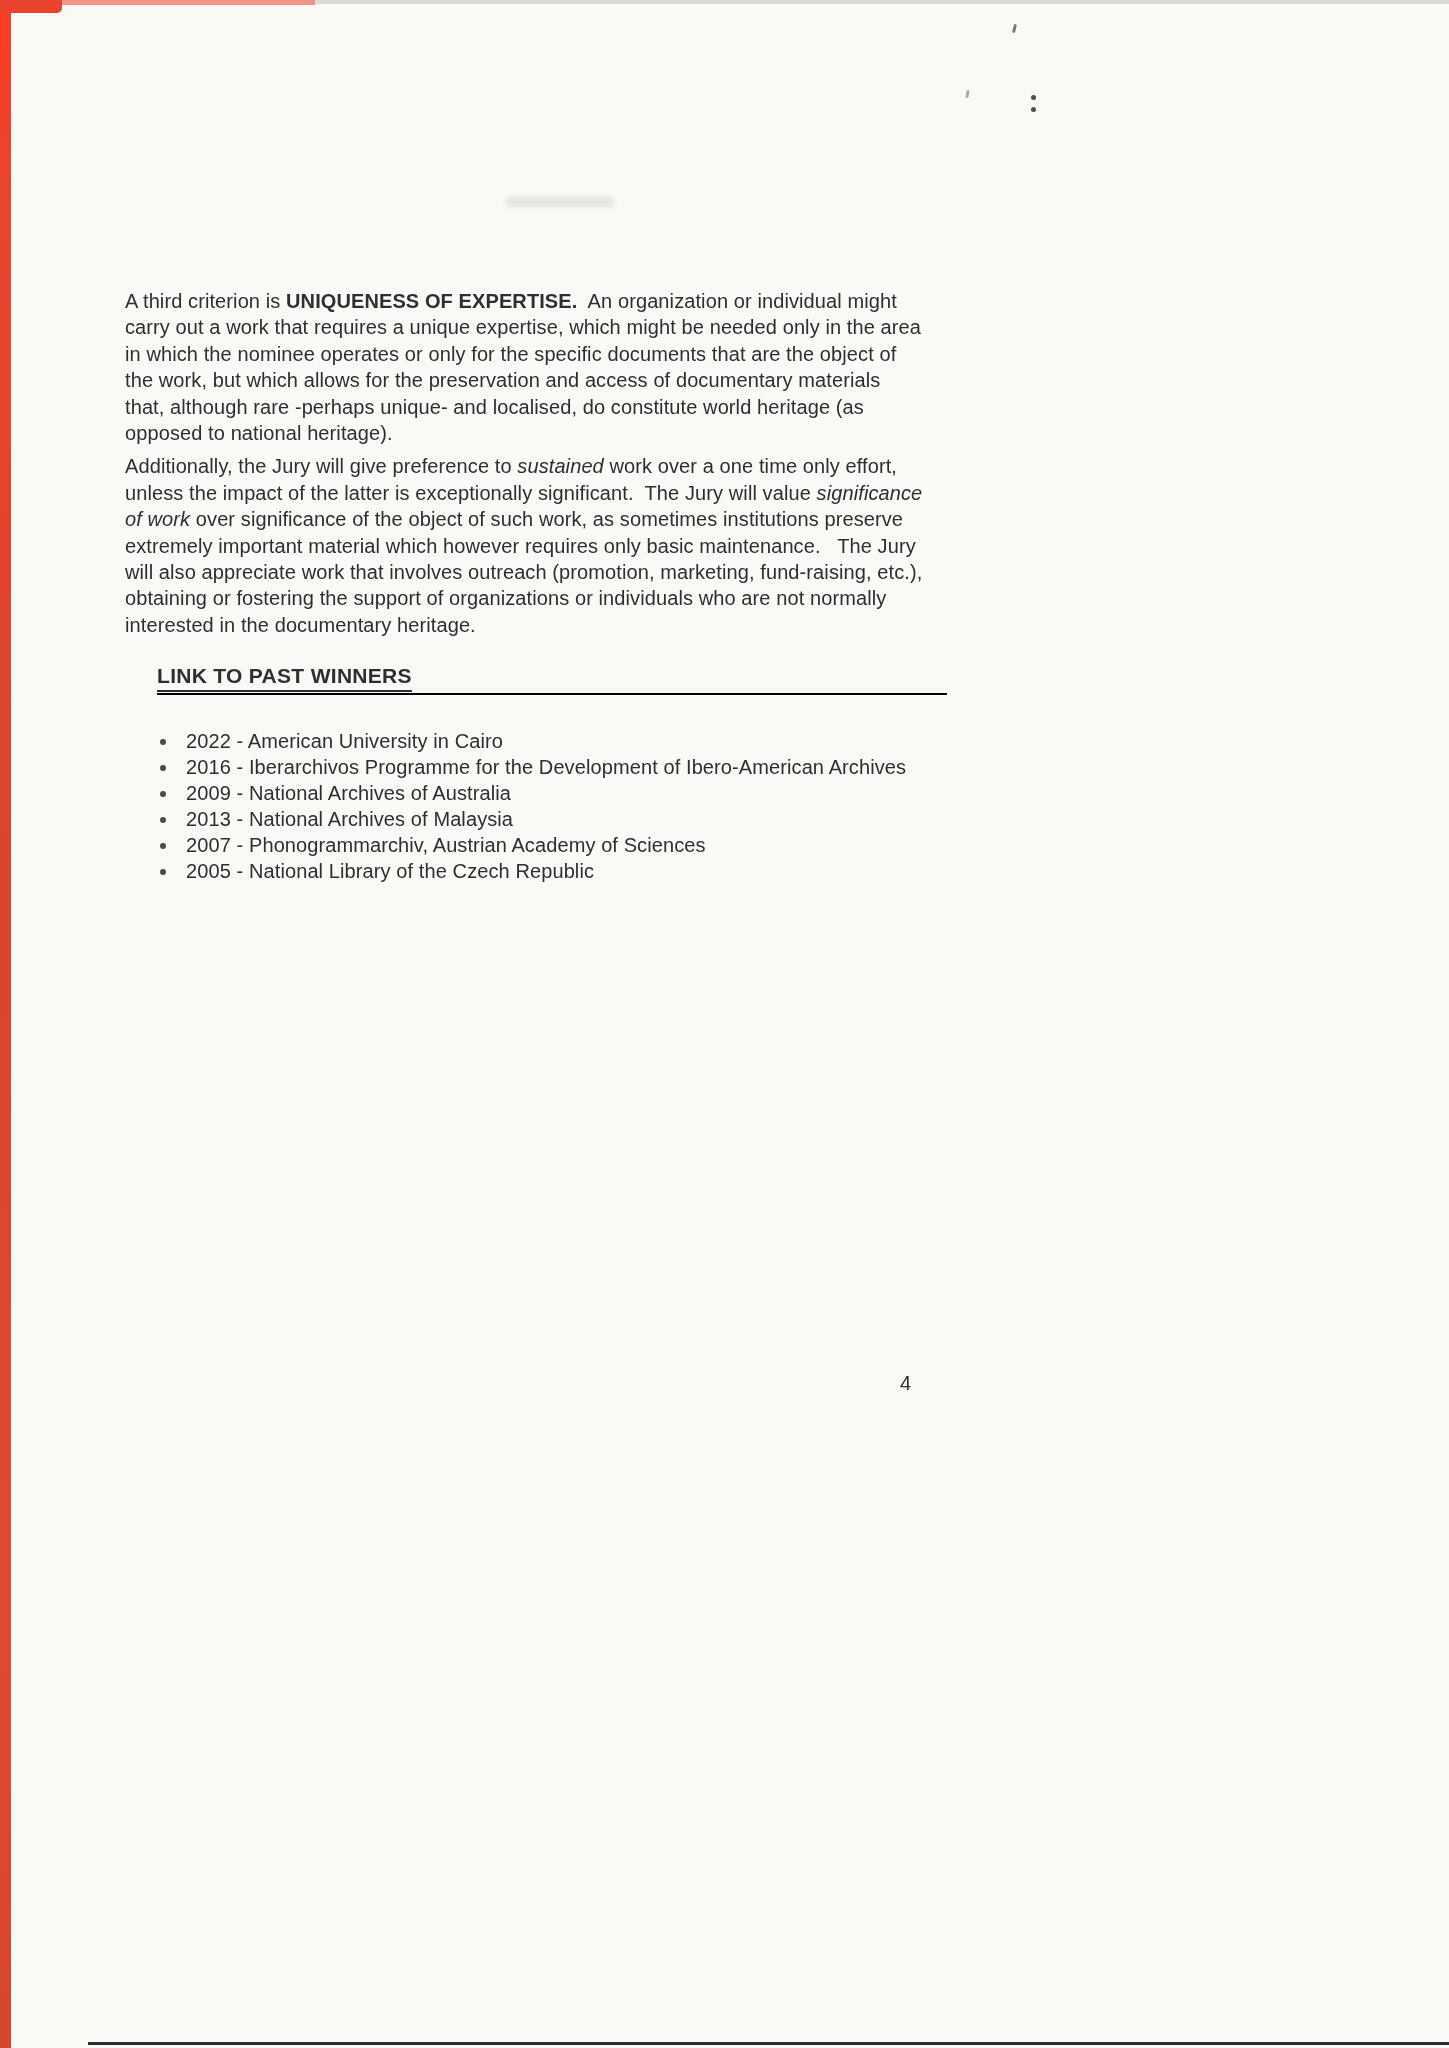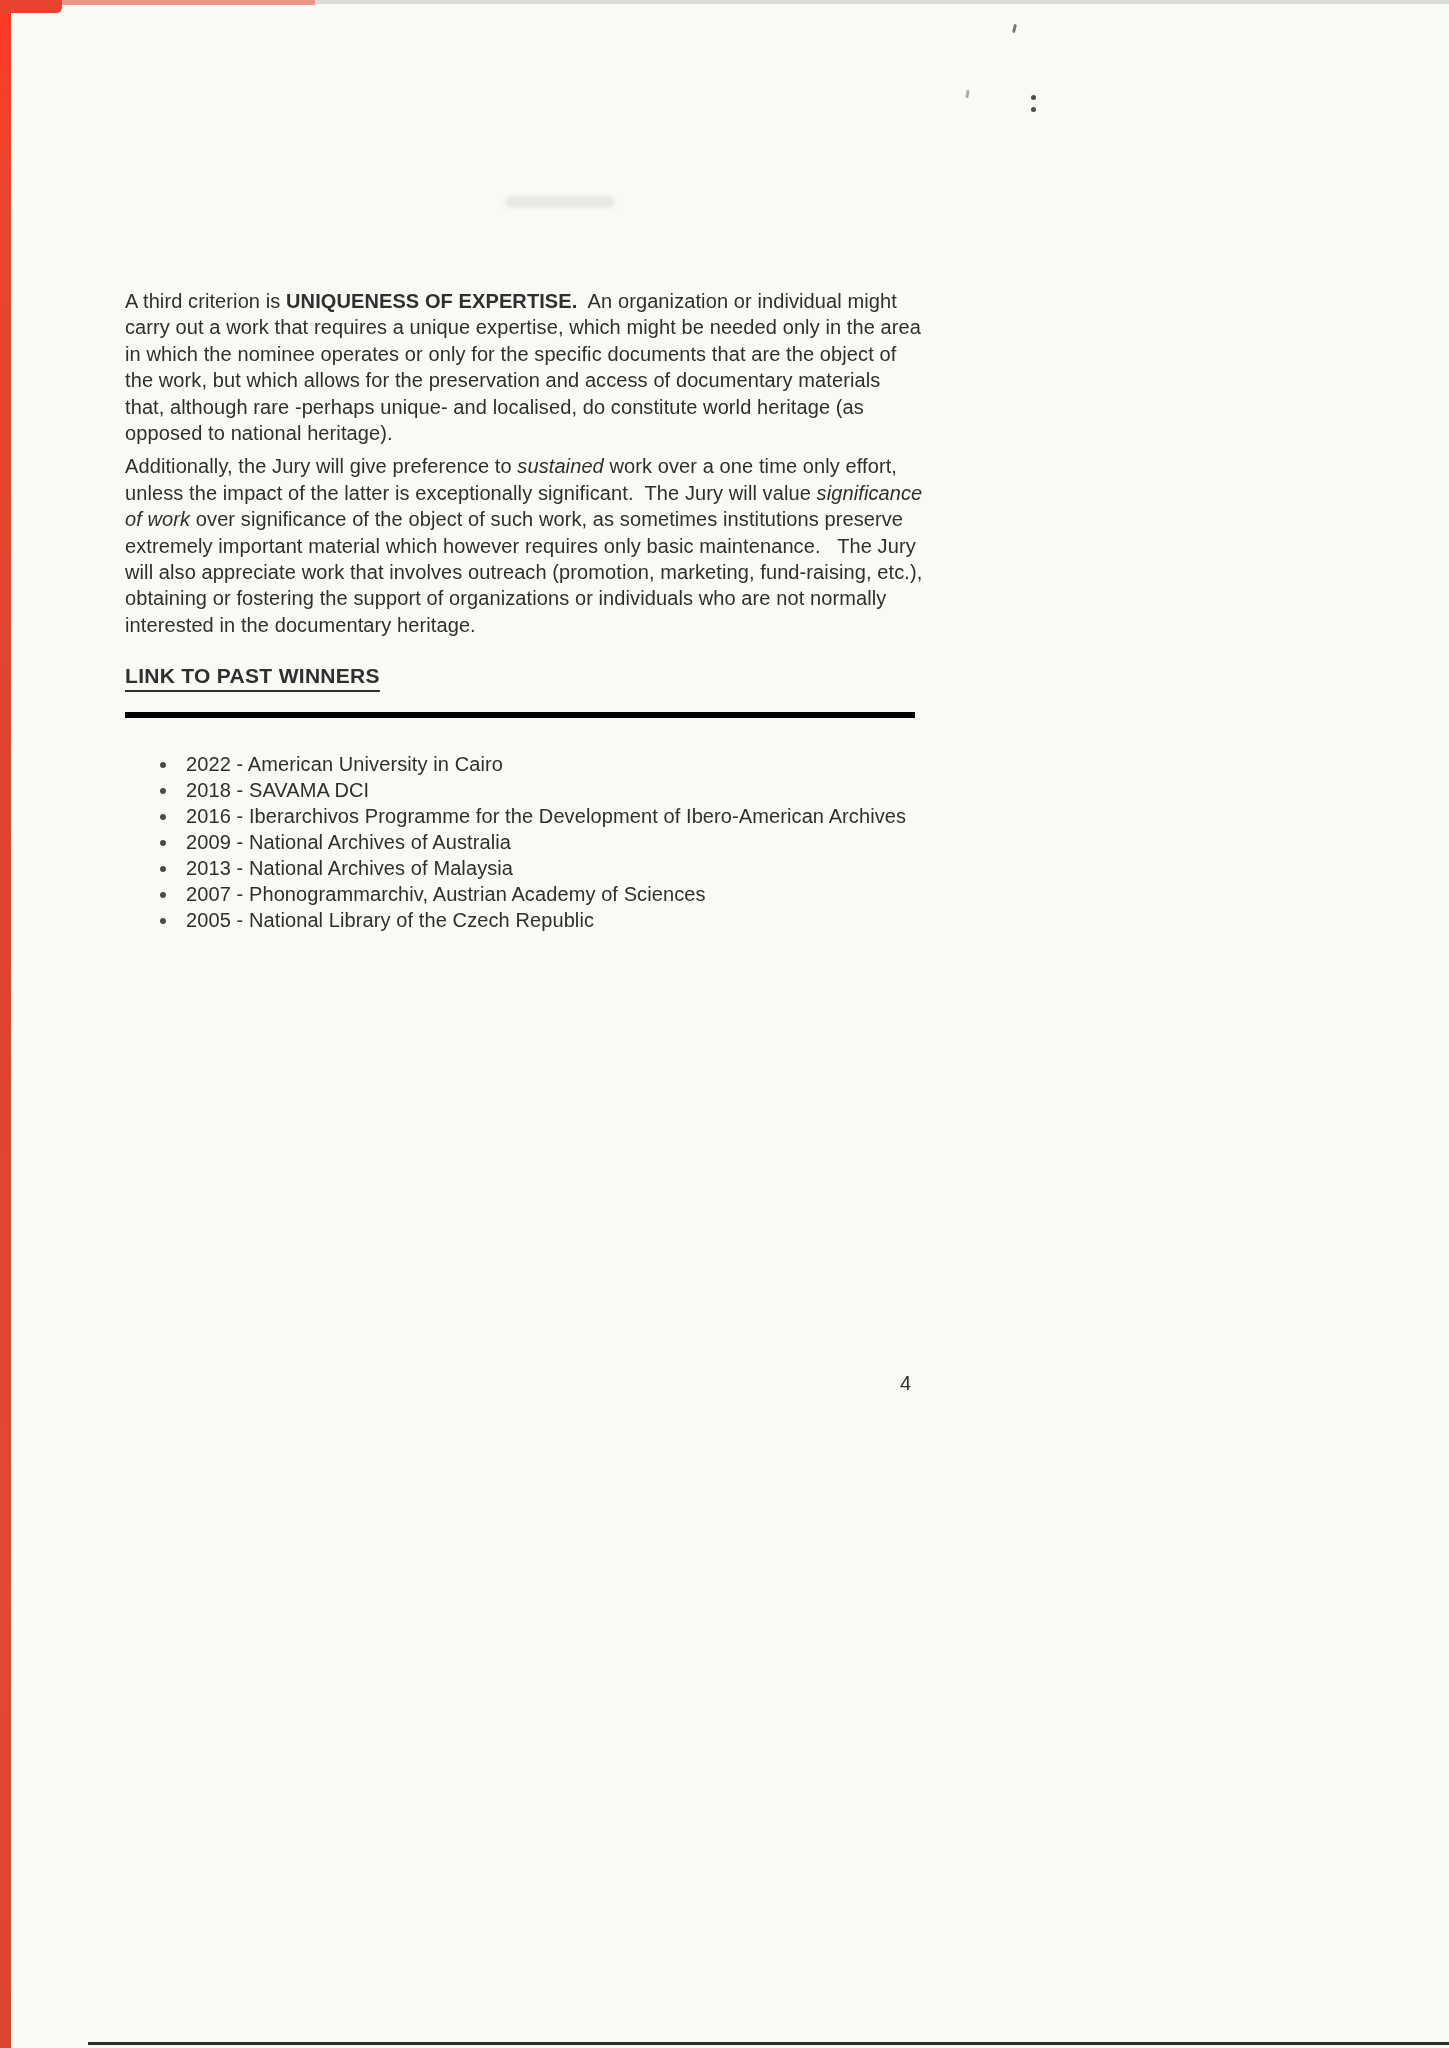--- a/index.html
+++ b/index.html
@@ -62,22 +62,23 @@
     white-space:pre-wrap;
     margin-bottom:7px;
     letter-spacing:0.1px;
   }
   .bold-run { font-weight:bold; }
   .italic-run { font-style:italic; }
 
   .section { margin-top:26px; }
   .heading-wrap {
     width:790px;
-    border-bottom:6px solid #000000;
-    padding-bottom:24px;
+    border-bottom:2px solid #000000;
+    padding-bottom:5px;
+    margin-left:32px;
   }
   h2.heading {
     font-size:21px;
     font-weight:bold;
     letter-spacing:0.3px;
     text-decoration:underline;
     text-decoration-thickness:1.5px;
     text-underline-offset:7px;
     display:inline;
   }
@@ -128,24 +129,20 @@
       <h2 class="heading">LINK TO PAST WINNERS</h2>
     </div>
 
     <ul class="winners">
       <li class="winner">
         <span class="dot"></span>
         <span>2022 - American University in Cairo</span>
       </li>
       <li class="winner">
         <span class="dot"></span>
-        <span>2018 - SAVAMA DCI</span>
-      </li>
-      <li class="winner">
-        <span class="dot"></span>
         <span>2016 - Iberarchivos Programme for the Development of Ibero-American Archives</span>
       </li>
       <li class="winner">
         <span class="dot"></span>
         <span>2009 - National Archives of Australia</span>
       </li>
       <li class="winner">
         <span class="dot"></span>
         <span>2013 - National Archives of Malaysia</span>
       </li>

